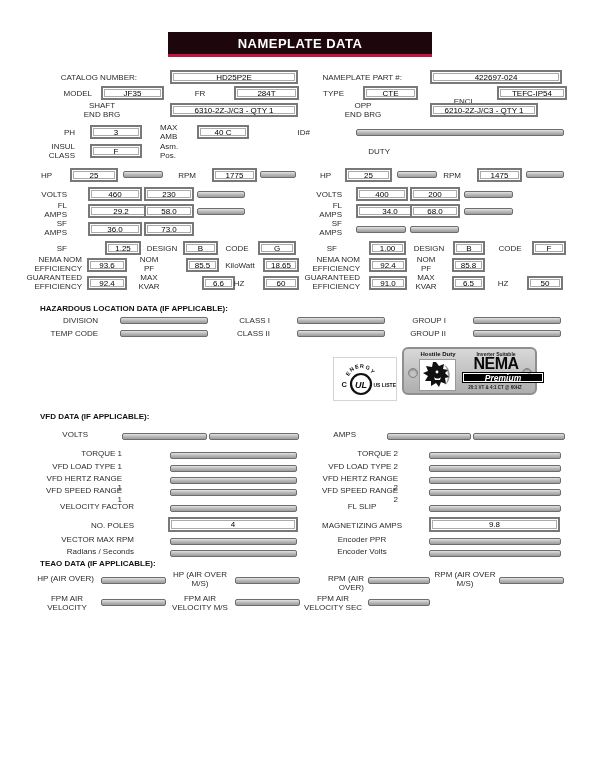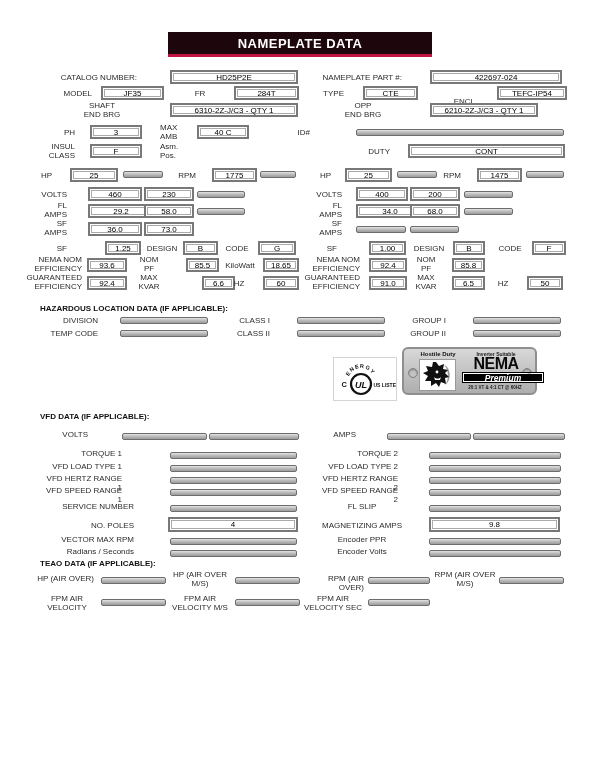--- a/index.html
+++ b/index.html
@@ -72,21 +72,20 @@
     <div class="box" style="left:197px;top:125px;width:52px">40 C</div>
     <div class="lbl r" style="left:280px;top:128px;width:30px">ID#</div>
     <div class="bar" style="left:356px;top:129px;width:208px"></div>
 
     <div class="lbl r" style="left:40px;top:142px;width:35px">INSUL
 CLASS</div>
     <div class="box" style="left:90px;top:144px;width:52px">F</div>
     <div class="lbl" style="left:160px;top:142px;width:32px">Asm.
 Pos.</div>
     <div class="lbl r" style="left:350px;top:147px;width:40px">DUTY</div>
-    <div class="box" style="left:408px;top:144px;width:157px">CONT</div>
   </div>
 
   <div class="sec">
     <div class="lbl r" style="left:30px;top:171px;width:22px">HP</div>
     <div class="box" style="left:70px;top:168px;width:48px">25</div>
     <div class="bar" style="left:123px;top:171px;width:40px"></div>
     <div class="lbl r" style="left:168px;top:171px;width:28px">RPM</div>
     <div class="box" style="left:212px;top:168px;width:45px">1775</div>
     <div class="bar" style="left:260px;top:171px;width:36px"></div>
 
@@ -251,21 +250,21 @@
     <div class="lbl r" style="left:42px;top:474px;width:80px">VFD HERTZ RANGE 1</div>
     <div class="bar" style="left:170px;top:477px;width:127px"></div>
     <div class="lbl r" style="left:318px;top:474px;width:80px">VFD HERTZ RANGE 2</div>
     <div class="bar" style="left:429px;top:477px;width:132px"></div>
 
     <div class="lbl r" style="left:42px;top:486px;width:80px">VFD SPEED RANGE 1</div>
     <div class="bar" style="left:170px;top:489px;width:127px"></div>
     <div class="lbl r" style="left:318px;top:486px;width:80px">VFD SPEED RANGE 2</div>
     <div class="bar" style="left:429px;top:489px;width:132px"></div>
 
-    <div class="lbl r" style="left:44px;top:502px;width:90px">SERVICE NUMBER</div>
+    <div class="lbl r" style="left:44px;top:502px;width:90px">VELOCITY FACTOR</div>
     <div class="bar" style="left:170px;top:505px;width:127px"></div>
     <div class="lbl c" style="left:302px;top:502px;width:120px">FL SLIP</div>
     <div class="bar" style="left:429px;top:505px;width:132px"></div>
 
     <div class="lbl r" style="left:44px;top:521px;width:90px">NO. POLES</div>
     <div class="box" style="left:168px;top:517px;width:130px;height:15px">4</div>
     <div class="lbl c" style="left:302px;top:521px;width:120px">MAGNETIZING AMPS</div>
     <div class="box" style="left:429px;top:517px;width:131px;height:15px">9.8</div>
 
     <div class="lbl r" style="left:34px;top:535px;width:100px">VECTOR MAX RPM</div>

